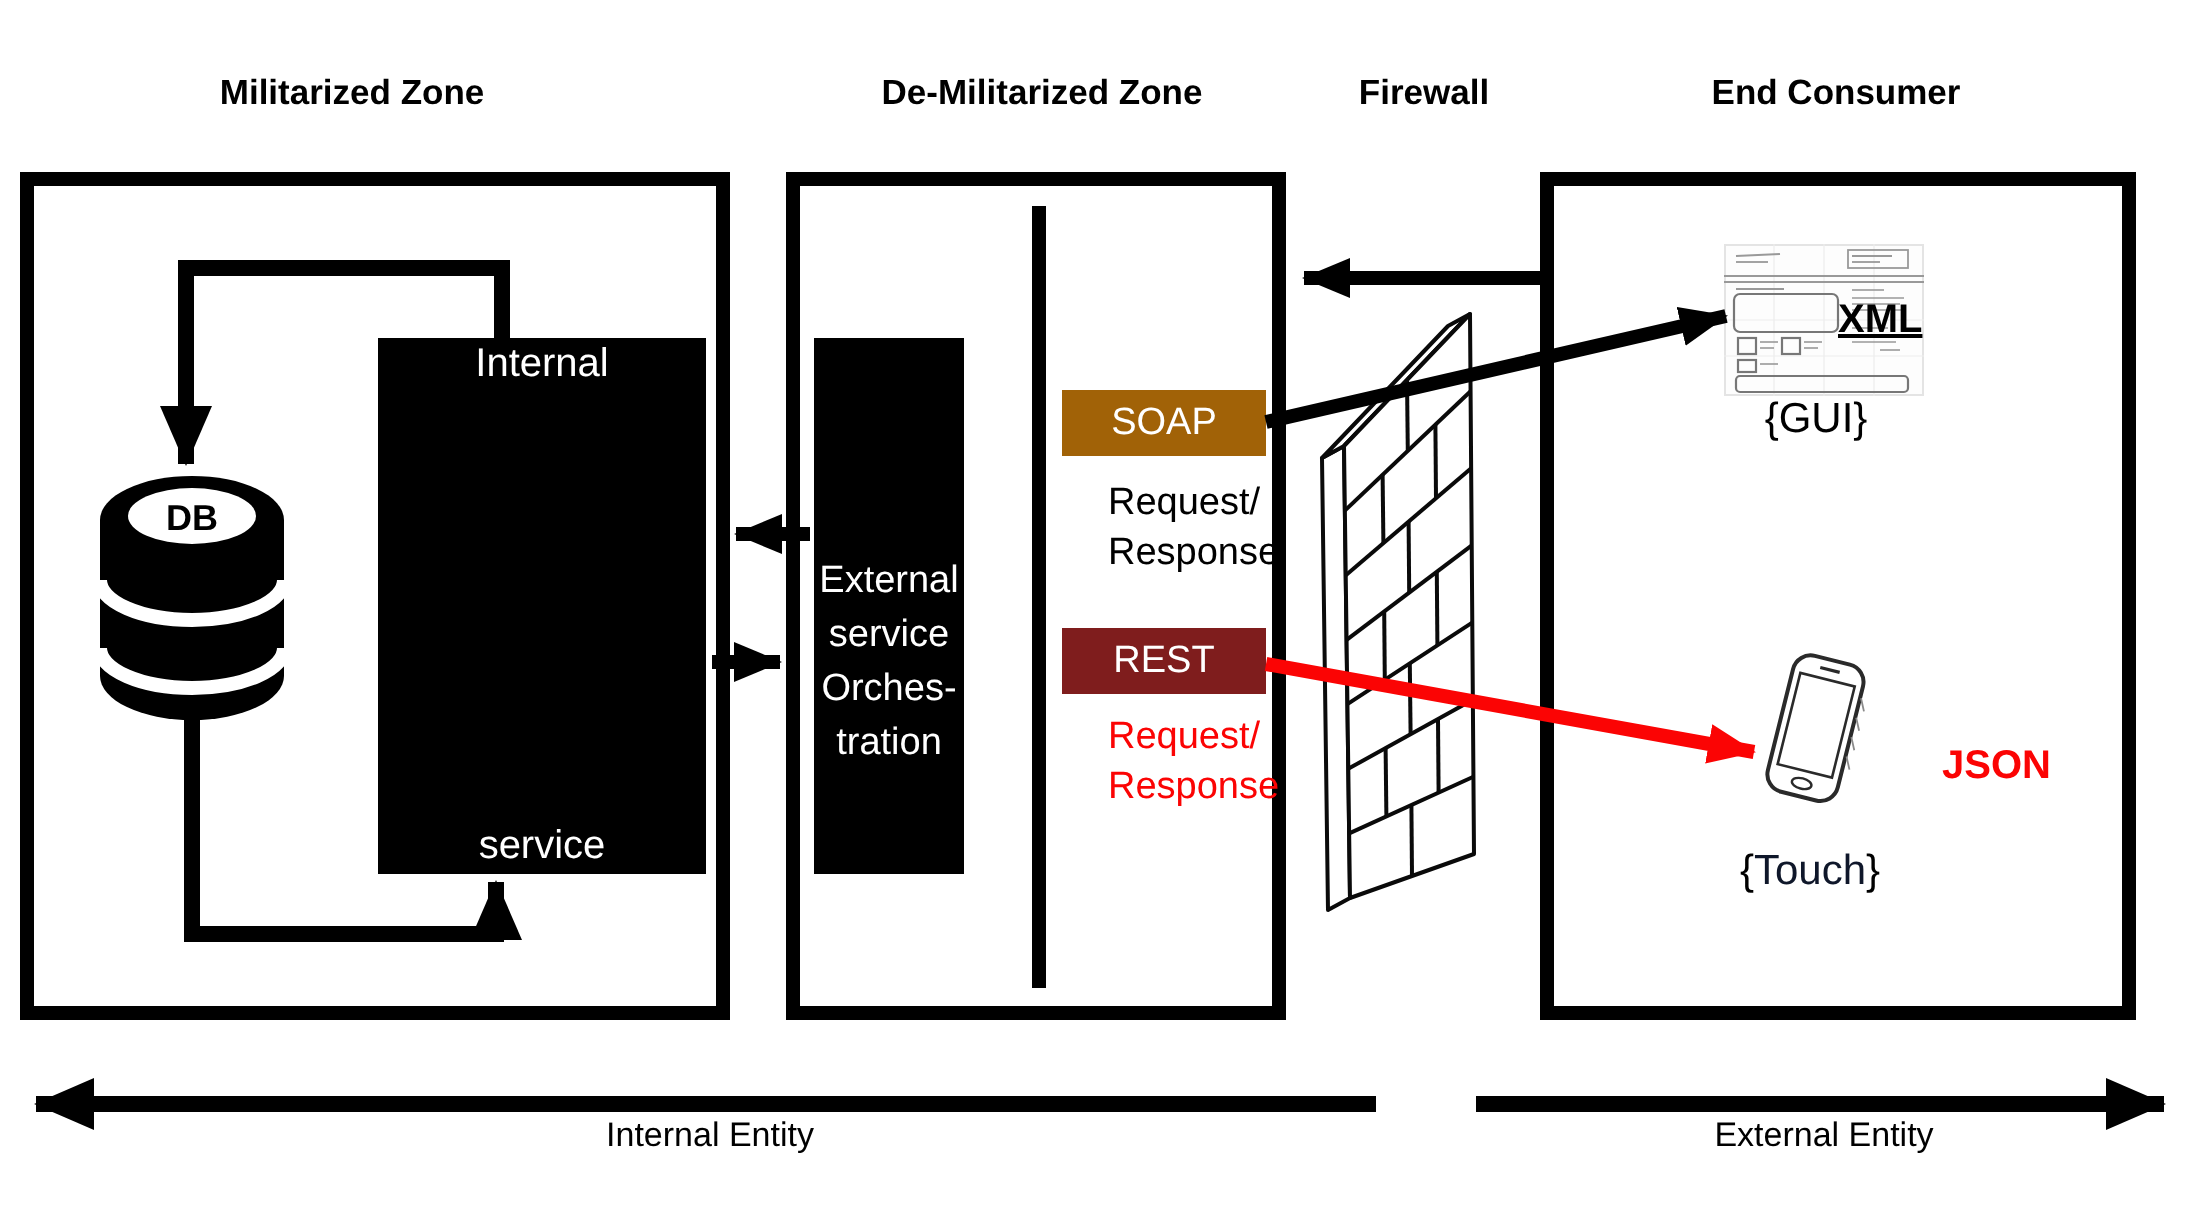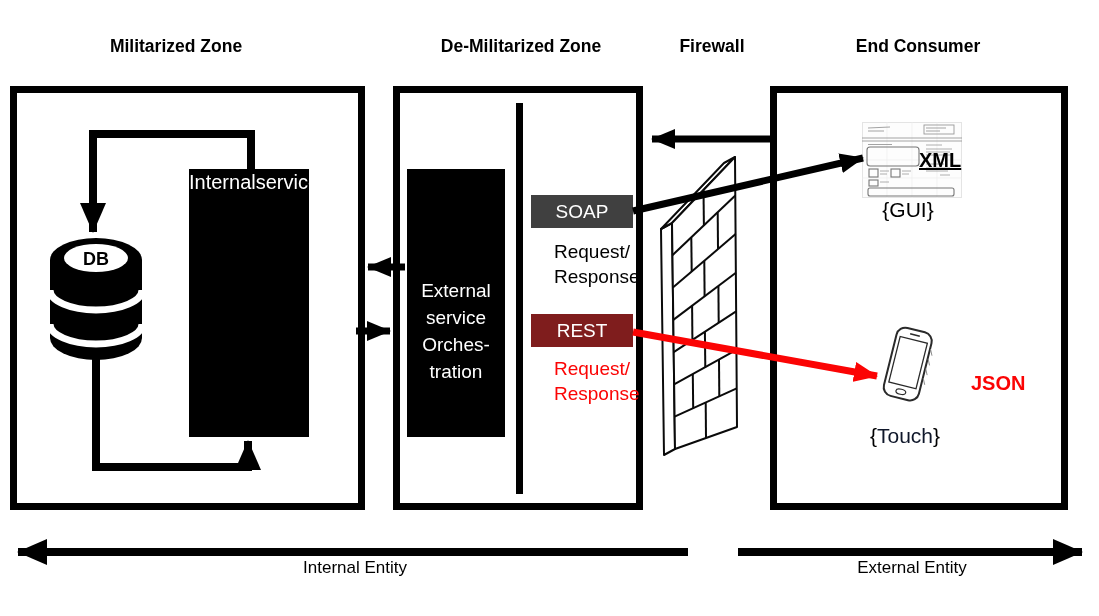--- a/index.html
+++ b/index.html
@@ -14,31 +14,31 @@
   }
   .zone-box{
     position:absolute;top:86px;height:424px;border:7px solid #000;
     box-sizing:border-box;background:#fff;
   }
   .fill-box{
     position:absolute;background:#000;color:#fff;text-align:center;
     box-sizing:border-box;
   }
   .fill-box .ln{display:block;}
-  .internal-box{left:189px;top:169px;width:120px;height:268px;
-    display:flex;flex-direction:row;justify-content:flex-start;
+  .internal-box{left:189px;top:169px;width:164px;height:268px;
+    display:flex;flex-direction:column;justify-content:space-between;
     font-size:20px;line-height:27px;}
-  .external-box{left:407px;top:169px;width:98px;height:268px;
+  .external-box{left:407px;top:169px;width:75px;height:268px;
     padding-top:108px;font-size:19px;line-height:27px;}
   .divider{position:absolute;left:516px;top:103px;width:7px;height:391px;background:#000;}
   .proto-box{
     position:absolute;left:531px;width:102px;height:33px;color:#fff;
     display:flex;align-items:center;justify-content:center;font-size:19px;
   }
-  .soap-box{top:195px;background:#404040;}
+  .soap-box{top:195px;background:#a16207;}
   .rest-box{top:314px;background:#7f1d1d;}
   .caption{position:absolute;left:554px;font-size:19px;line-height:25px;}
   .soap-caption{top:239px;color:#000;}
   .rest-caption{top:356px;color:#fb0404;}
   .caption .ln{display:block;}
   .xml-label{position:absolute;left:919px;top:149px;font-size:20px;font-weight:bold;text-decoration:underline;}
   .json-label{position:absolute;left:971px;top:372px;font-size:20px;font-weight:bold;color:#fb0404;}
   .gui-caption{position:absolute;left:908px;top:198px;transform:translateX(-50%);font-size:21px;}
   .touch-caption{position:absolute;left:905px;top:424px;transform:translateX(-50%);font-size:21px;white-space:nowrap;}
   .touch-caption .red{color:#0f172a;}

